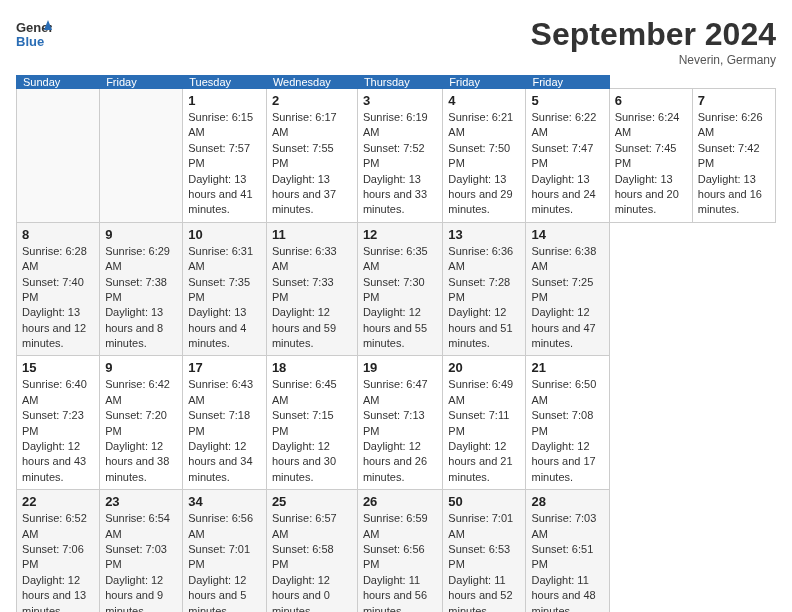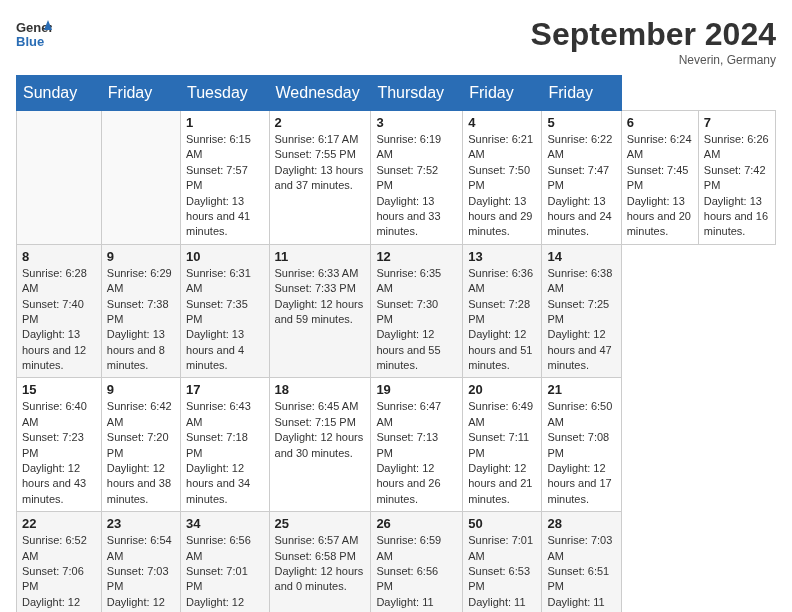--- a/index.html
+++ b/index.html
@@ -39,22 +39,22 @@
     }
     .calendar {
       width: 100%;
       border-collapse: collapse;
       font-size: 11px;
     }
     .calendar th {
       background: #2a6db5;
       color: #fff;
       text-align: left;
-      padding: 8px 6px;
-      font-size: 16px;
+      padding: 0 6px;
+      font-size: 11px;
       font-weight: normal;
       border: 1px solid #2a6db5;
     }
     .calendar td {
       border: 1px solid #ccc;
       vertical-align: top;
       padding: 4px 5px;
       width: 108px;
       min-height: 80px;
       background: #fff;

